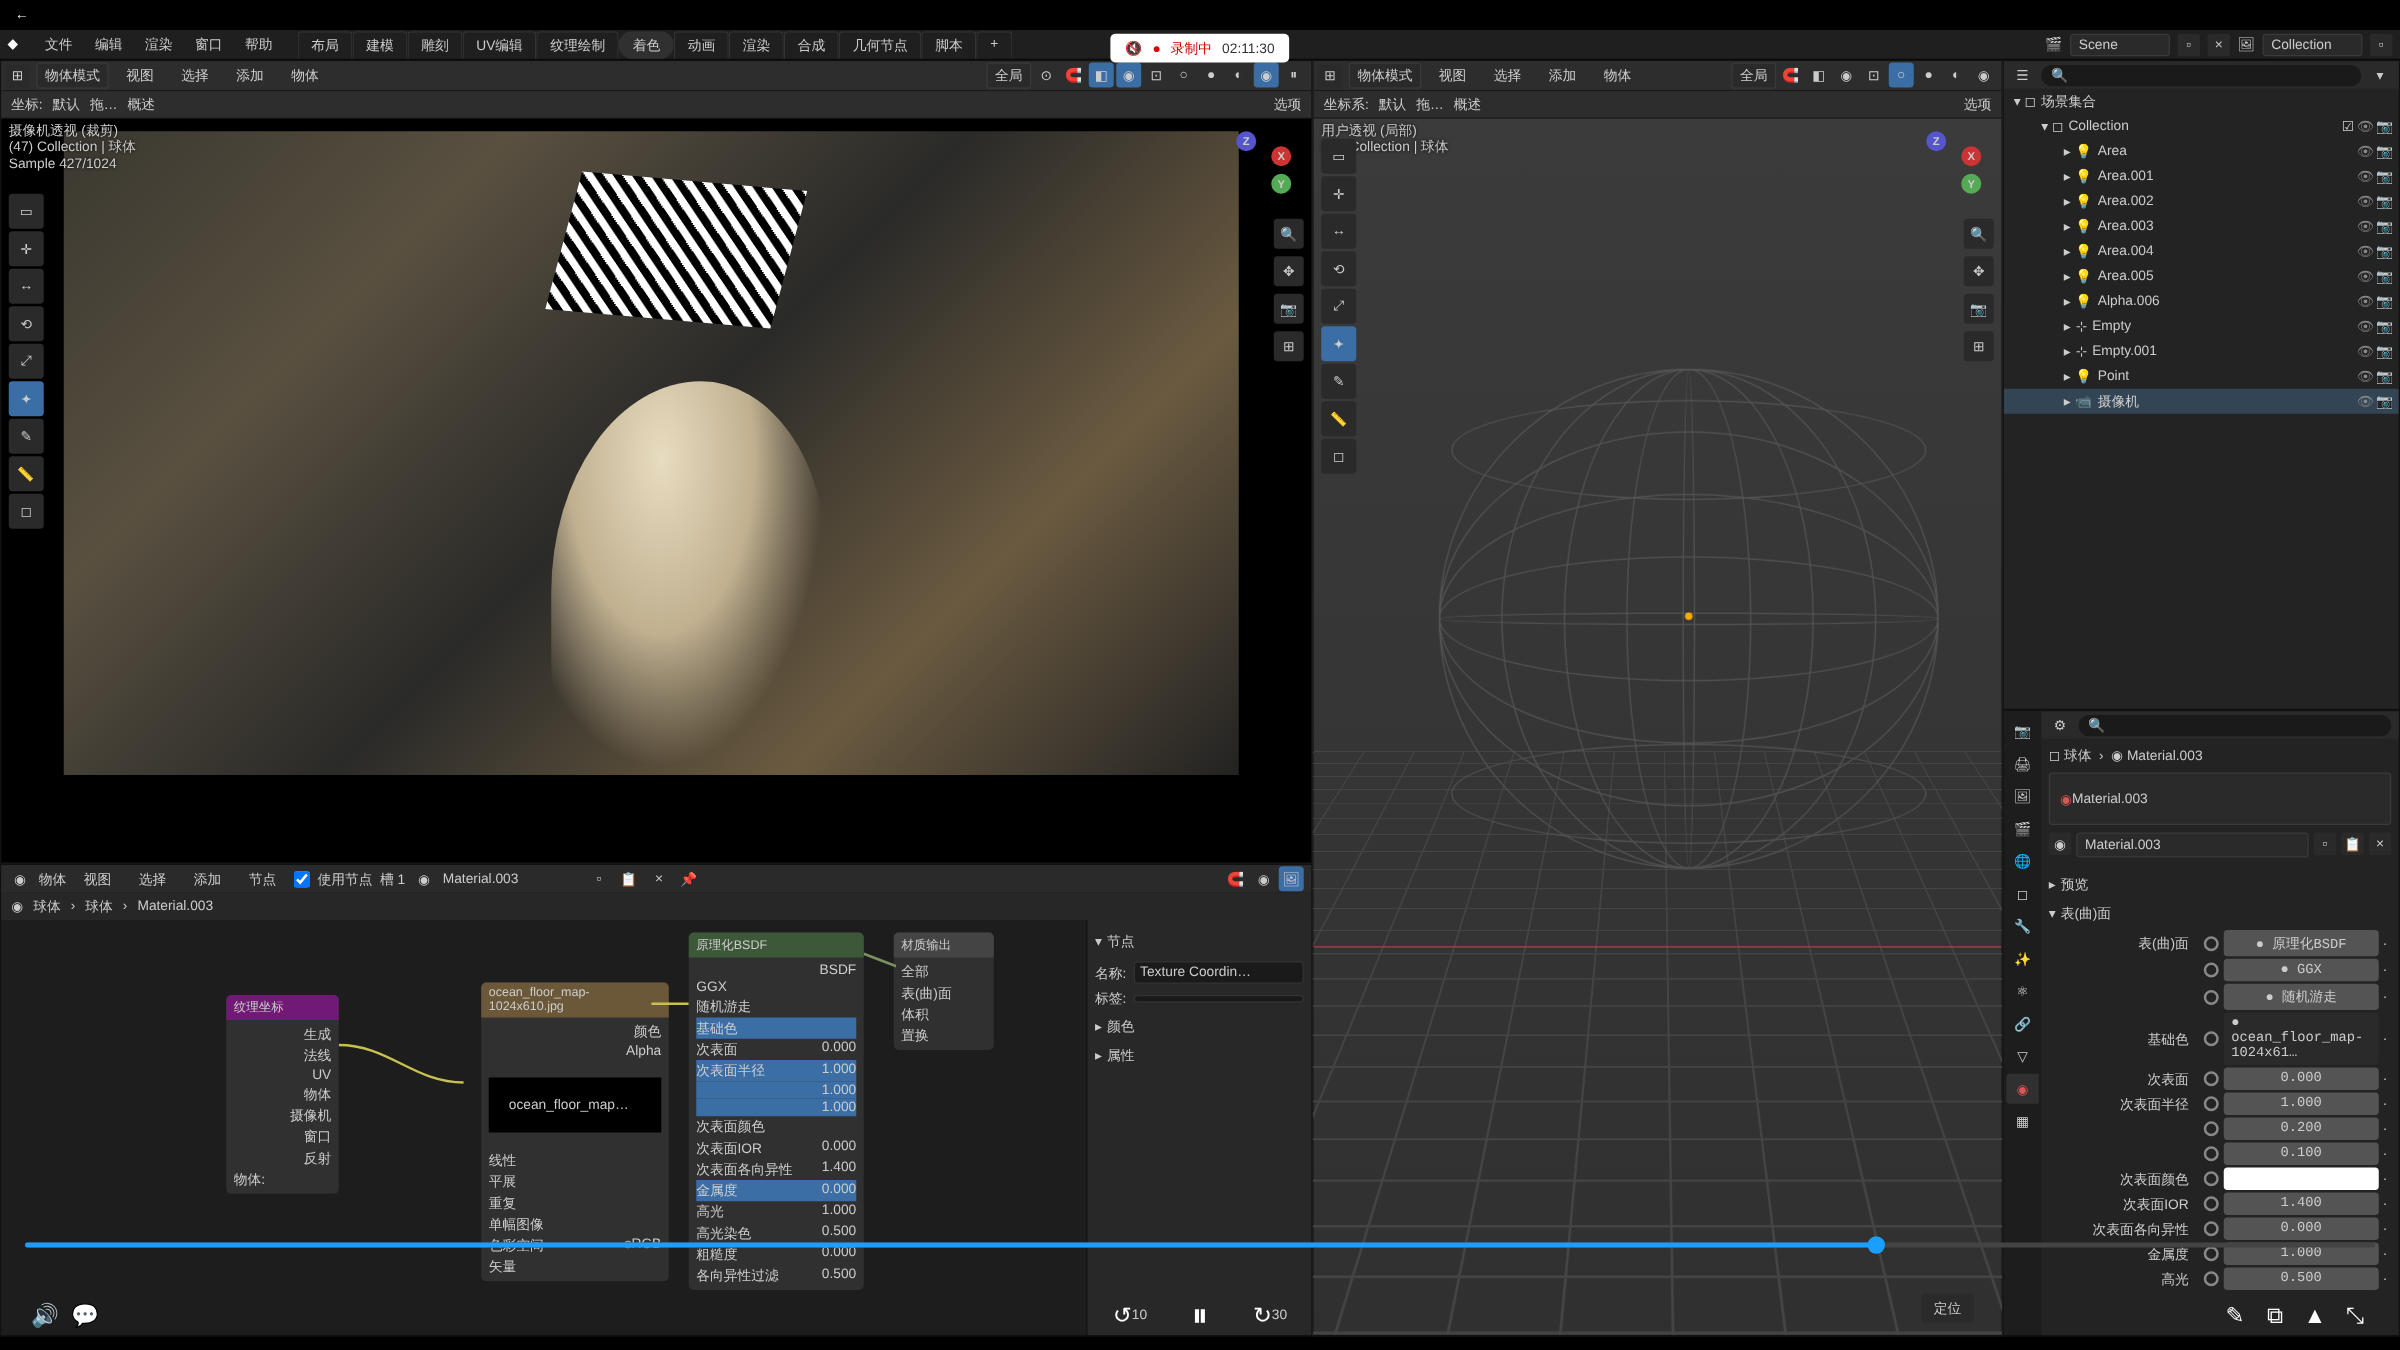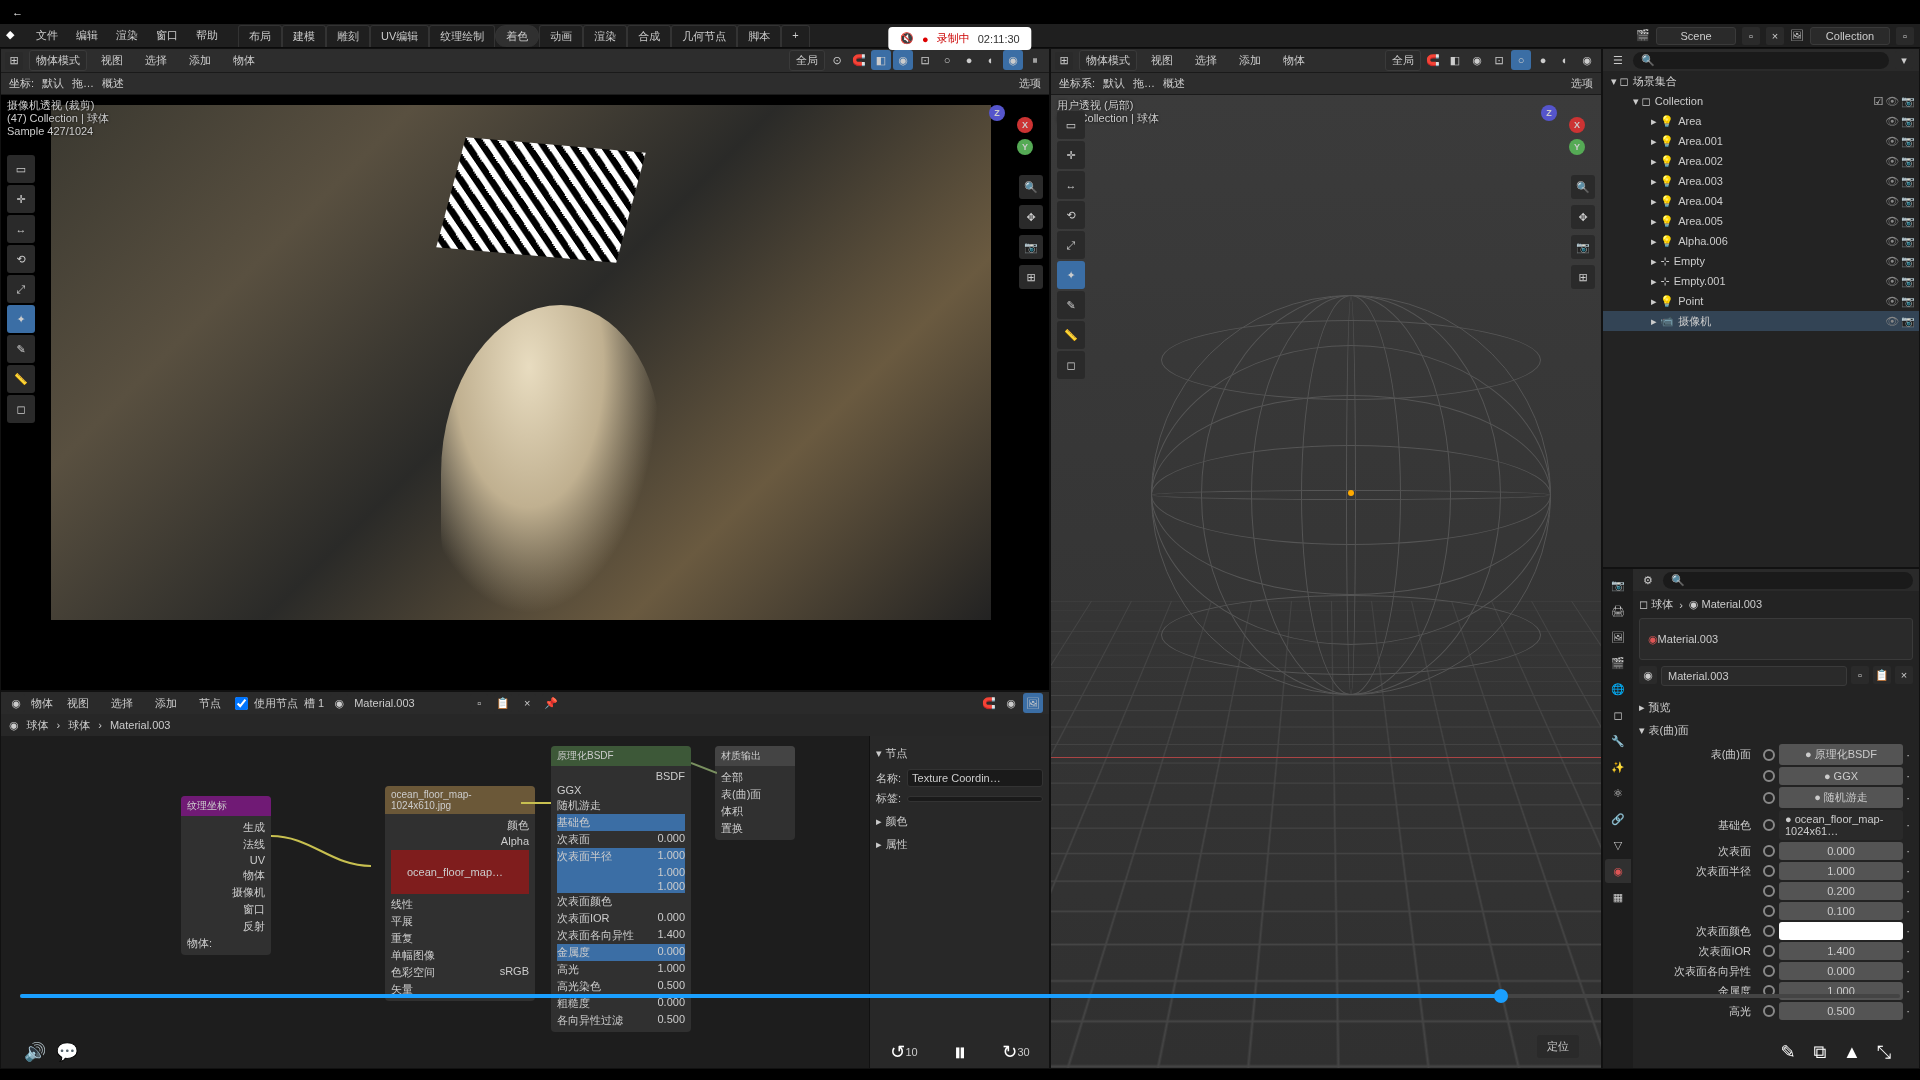--- a/index.html
+++ b/index.html
@@ -13,21 +13,21 @@
 
 .blender-win{position:absolute;top:24px;left:0;width:1920px;height:1045px;background:#1a1a1a;}
 
 .menu-bar{height:24px;background:#1f1f1f;border-bottom:1px solid #0a0a0a;display:flex;align-items:center;padding:0 6px;gap:2px;}
 .menu-item{padding:3px 8px;cursor:pointer;}
 .menu-bar .logo{width:16px;height:16px;margin-right:4px;color:#fff;}
 .tab-row{margin-left:10px;display:flex;gap:0;}
 .tab{padding:3px 10px;border-top:1px solid #333;border-left:1px solid #333;border-right:1px solid #333;border-radius:3px 3px 0 0;}
 .tab.active{background:#303030;border-radius:11px;}
 .scene-box{margin-left:auto;display:flex;align-items:center;gap:6px;}
-.scene-input{background:#2a2a2a;border:1px solid #3a3a3a;padding:2px 6px;border-radius:3px;width:80px;text-align:center;}
+.scene-input{background:#2a2a2a;border:1px solid #3a3a3a;padding:2px 6px;border-radius:3px;width:80px;}
 .icon-btn{width:18px;height:18px;background:#2a2a2a;border-radius:2px;display:inline-flex;align-items:center;justify-content:center;cursor:pointer;}
 
 .workspace{display:grid;grid-template-columns:1050px 552px 318px;grid-template-rows:643px 1fr;height:calc(100% - 24px);}
 
 
 .viewport-left{grid-column:1;grid-row:1;background:#2a2a2a;border:1px solid #111;position:relative;display:flex;flex-direction:column;}
 .vp-header{height:24px;background:#2d2d2d;border-bottom:1px solid #1a1a1a;display:flex;align-items:center;gap:6px;padding:0 4px;}
 .vp-header .drop{background:#2a2a2a;border:1px solid #3a3a3a;padding:2px 6px;border-radius:3px;cursor:pointer;}
 .vp-header .right{margin-left:auto;display:flex;gap:2px;}
 .shade-btn{width:20px;height:20px;border-radius:3px;display:inline-flex;align-items:center;justify-content:center;cursor:pointer;}
@@ -82,21 +82,21 @@
 .prop-tab{width:26px;height:24px;display:flex;align-items:center;justify-content:center;cursor:pointer;margin-left:2px;border-radius:3px 0 0 3px;}
 .prop-tab.active{background:#303030;}
 .prop-body{flex:1;padding:6px;overflow:auto;}
 .breadcrumb{display:flex;gap:6px;align-items:center;margin-bottom:6px;}
 .mat-slot{background:#2a2a2a;border:1px solid #3a3a3a;border-radius:3px;height:42px;margin-bottom:6px;display:flex;align-items:center;padding:0 8px;}
 .mat-name-row{display:flex;gap:4px;margin-bottom:10px;}
 .mat-input{flex:1;background:#2a2a2a;border:1px solid #3a3a3a;border-radius:3px;padding:3px 6px;}
 .panel-title{display:flex;align-items:center;gap:4px;padding:4px 0;cursor:pointer;}
 .prop-row{display:flex;align-items:center;margin:2px 0;}
 .prop-label{width:120px;text-align:right;padding-right:8px;}
-.prop-val{flex:1;background:#545454;border-radius:3px;padding:3px 6px;text-align:center;cursor:pointer;}
+.prop-val{flex:1;background:#545454;border-radius:3px;padding:3px 6px;text-align:center;cursor:pointer;font-family:Liberation Mono, monospace;}
 .prop-val.num{background:#545454;}
 .prop-val.color{background:#fff;height:18px;}
 .prop-val.tex{background:#2a2a2a;text-align:left;}
 .dot-link{width:12px;height:12px;border-radius:50%;border:2px solid #888;margin:0 4px;}
 
 
 .node-editor{grid-column:1;grid-row:2;background:#1d1d1d;border:1px solid #111;display:flex;flex-direction:column;position:relative;}
 .node-header{height:22px;background:#2a2a2a;display:flex;align-items:center;gap:6px;padding:0 6px;}
 .node-bc{height:22px;background:#272727;display:flex;align-items:center;gap:8px;padding:0 8px;}
 .node-canvas{flex:1;position:relative;background:#1d1d1d;}
@@ -311,21 +311,21 @@
       <div class="node-head">ocean_floor_map-1024x610.jpg</div>
       <div class="node-body">
         <div class="node-row">
                 <span></span>
                 <span>颜色</span>
               </div>
         <div class="node-row">
                 <span></span>
                 <span>Alpha</span>
               </div>
-        <div style="background:#7f1d1d;padding:16px;margin:2px 0">ocean_floor_map…</div>
+        <div style="background:#000000;padding:16px;margin:14px 0">ocean_floor_map…</div>
         <div class="node-row">
                 <span>线性</span>
               </div>
         <div class="node-row">
                 <span>平展</span>
               </div>
         <div class="node-row">
                 <span>重复</span>
               </div>
         <div class="node-row">

